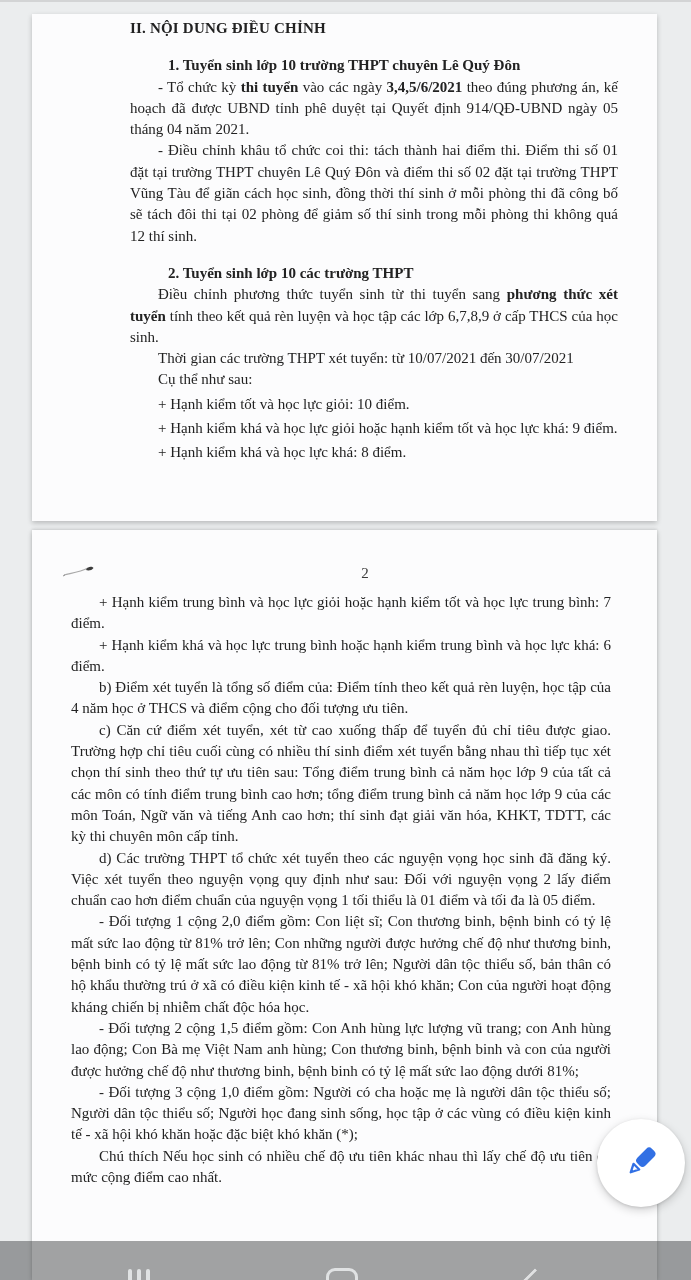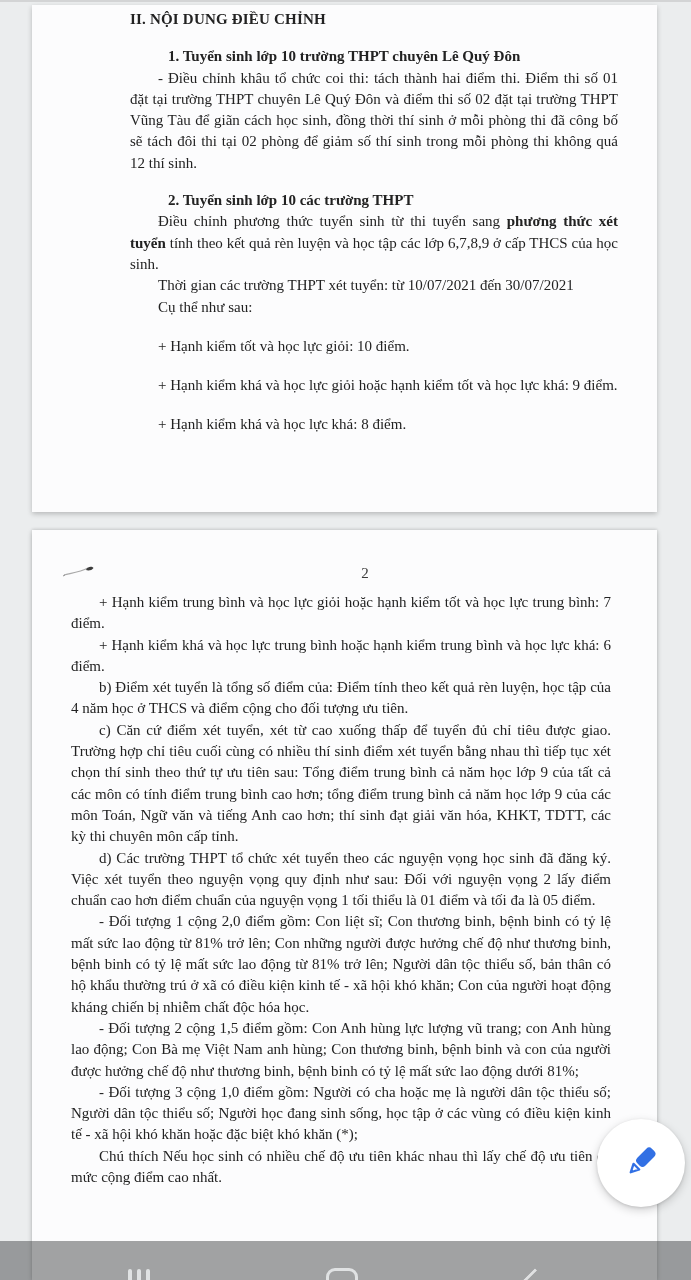--- a/index.html
+++ b/index.html
@@ -5,28 +5,28 @@
   html,body{margin:0;padding:0;background:#ebedee;}
   .screen{
     position:relative;width:691px;height:1280px;overflow:hidden;
     background:#ebedee;font-family:"Liberation Serif",serif;color:#202020;
   }
   .top-edge{position:absolute;left:0;top:0;width:691px;height:2px;background:rgba(0,0,0,0.10);z-index:5;}
   .page{
     position:absolute;left:32px;width:625px;background:#fcfcfd;
     box-shadow:0 2px 5px rgba(0,0,0,0.22);
   }
-  .page1{top:5px;height:507px;}
+  .page1{top:14px;height:507px;}
   .page2{top:530px;height:750px;box-shadow:0 -1px 3px rgba(0,0,0,0.10),0 2px 5px rgba(0,0,0,0.22);}
   .p1-content{padding:4px 39px 0 98px;}
   .p2-content{padding:0 46px 0 39px;margin-top:62px;}
   .blk{margin:0;text-align:justify;text-indent:28px;font-size:15px;line-height:21.3px;color:#222;}
   .blk.h1{font-weight:bold;text-indent:0;letter-spacing:0.2px;}
   .blk.h2{font-weight:bold;text-indent:38px;margin-top:16px;}
-  .blk.plus{margin-top:18px;}
+  .blk.plus{margin-top:3px;}
   .blk.note{}
   .bold{font-weight:bold;}
   .page-number{
     position:absolute;left:318px;top:35px;width:30px;text-align:center;
     font-size:15px;color:#3a3a3a;
   }
   .ink-mark{position:absolute;left:30px;top:32px;}
   
   .fab{
     position:absolute;left:597px;top:1119px;width:88px;height:88px;border-radius:50%;
@@ -58,20 +58,21 @@
 <body>
 
 <div class="screen">
 
   <div class="top-edge"></div>
 
   <div class="page page1">
     <div class="p1-content">
         <p class="blk h1"><span class="bold">II. NỘI DUNG ĐIỀU CHỈNH</span></p>
         <p class="blk h2"><span class="bold">1.  Tuyển sinh lớp 10 trường THPT chuyên Lê Quý Đôn</span></p>
+        <p class="blk body"><span>- Tổ chức kỳ </span><span class="bold">thi tuyển</span><span> vào các ngày </span><span class="bold">3,4,5/6/2021</span><span> theo đúng phương án, kế hoạch đã được UBND tỉnh phê duyệt tại Quyết định 914/QĐ-UBND ngày 05 tháng 04 năm 2021.</span></p>
         <p class="blk body"><span>- Điều chỉnh khâu tổ chức coi thi: tách thành hai điểm thi. Điểm thi số 01 đặt tại trường THPT chuyên Lê Quý Đôn và điểm thi số 02 đặt tại trường THPT Vũng Tàu để giãn cách học sinh, đồng thời thí sinh ở mỗi phòng thi đã công bố sẽ tách đôi thi tại 02 phòng để giảm số thí sinh trong mỗi phòng thi không quá 12 thí sinh.</span></p>
         <p class="blk h2"><span class="bold">2.  Tuyển sinh lớp 10 các trường THPT</span></p>
         <p class="blk body"><span>Điều chỉnh phương thức tuyển sinh từ thi tuyển sang </span><span class="bold">phương thức xét tuyển</span><span> tính theo kết quả rèn luyện và học tập các lớp 6,7,8,9 ở cấp THCS của học sinh.</span></p>
         <p class="blk body"><span>Thời gian các trường THPT xét tuyển: từ 10/07/2021 đến 30/07/2021</span></p>
         <p class="blk body"><span>Cụ thể như sau:</span></p>
         <p class="blk body plus"><span>+ Hạnh kiểm tốt và học lực giỏi: 10 điểm.</span></p>
         <p class="blk body plus"><span>+ Hạnh kiểm khá và học lực giỏi hoặc hạnh kiểm tốt và học lực khá: 9 điểm.</span></p>
         <p class="blk body plus"><span>+ Hạnh kiểm khá và học lực khá: 8 điểm.</span></p>
       </div>
   </div>

